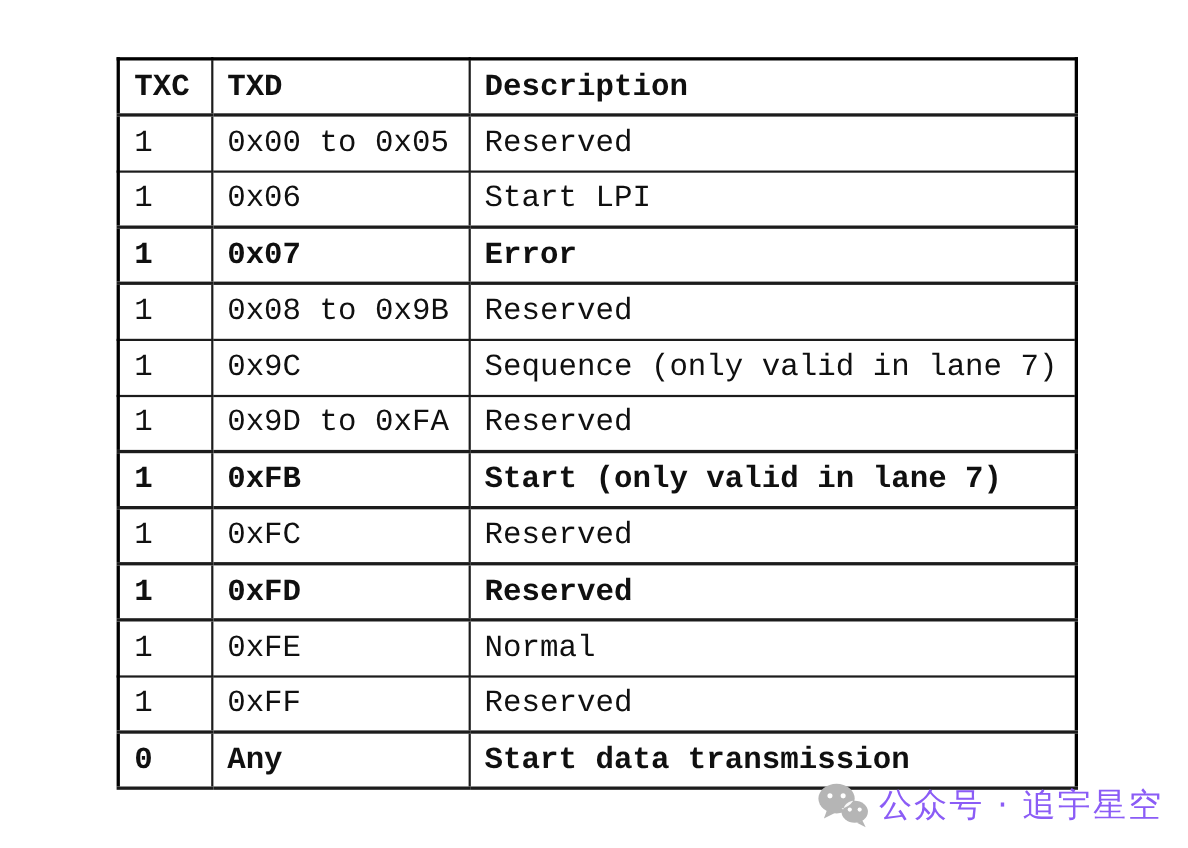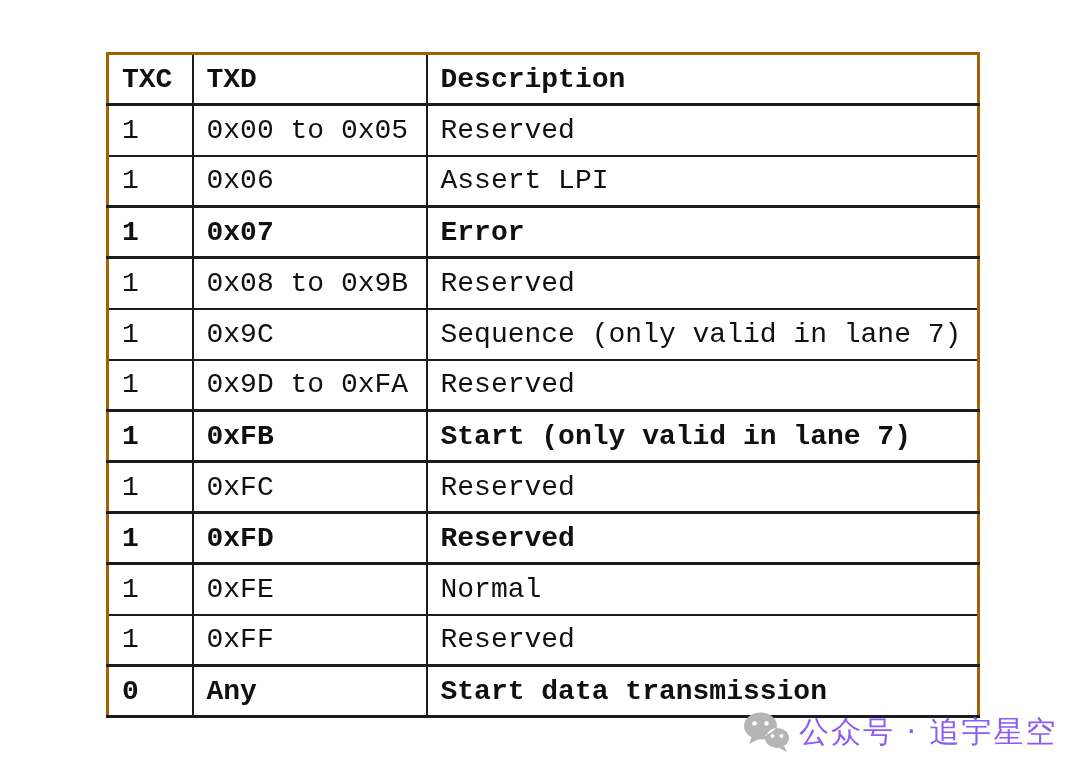--- a/index.html
+++ b/index.html
@@ -14,21 +14,21 @@
     overflow: hidden;
     font-family: "Liberation Mono", monospace;
   }
   
   table.ctable {
     position: absolute;
     left: 106px;
     top: 52px;
     border-collapse: collapse;
     table-layout: fixed;
-    border: 3px solid #a16207;
+    border: 3px solid #000000;
   }
   table.ctable th,
   table.ctable td {
     border: 2px solid #1c1c1c;
     font-size: 28px;
     font-weight: normal;
     color: #101010;
     height: 51px;
     padding: 0 0 0 13px;
     text-align: left;
@@ -90,21 +90,21 @@
   </thead>
   <tbody>
       <tr>
         <td>1</td>
         <td>0x00 to 0x05</td>
         <td>Reserved</td>
       </tr>
       <tr>
         <td>1</td>
         <td>0x06</td>
-        <td>Assert LPI</td>
+        <td>Start LPI</td>
       </tr>
       <tr class="hl">
         <td>1</td>
         <td>0x07</td>
         <td>Error</td>
       </tr>
       <tr>
         <td>1</td>
         <td>0x08 to 0x9B</td>
         <td>Reserved</td>

